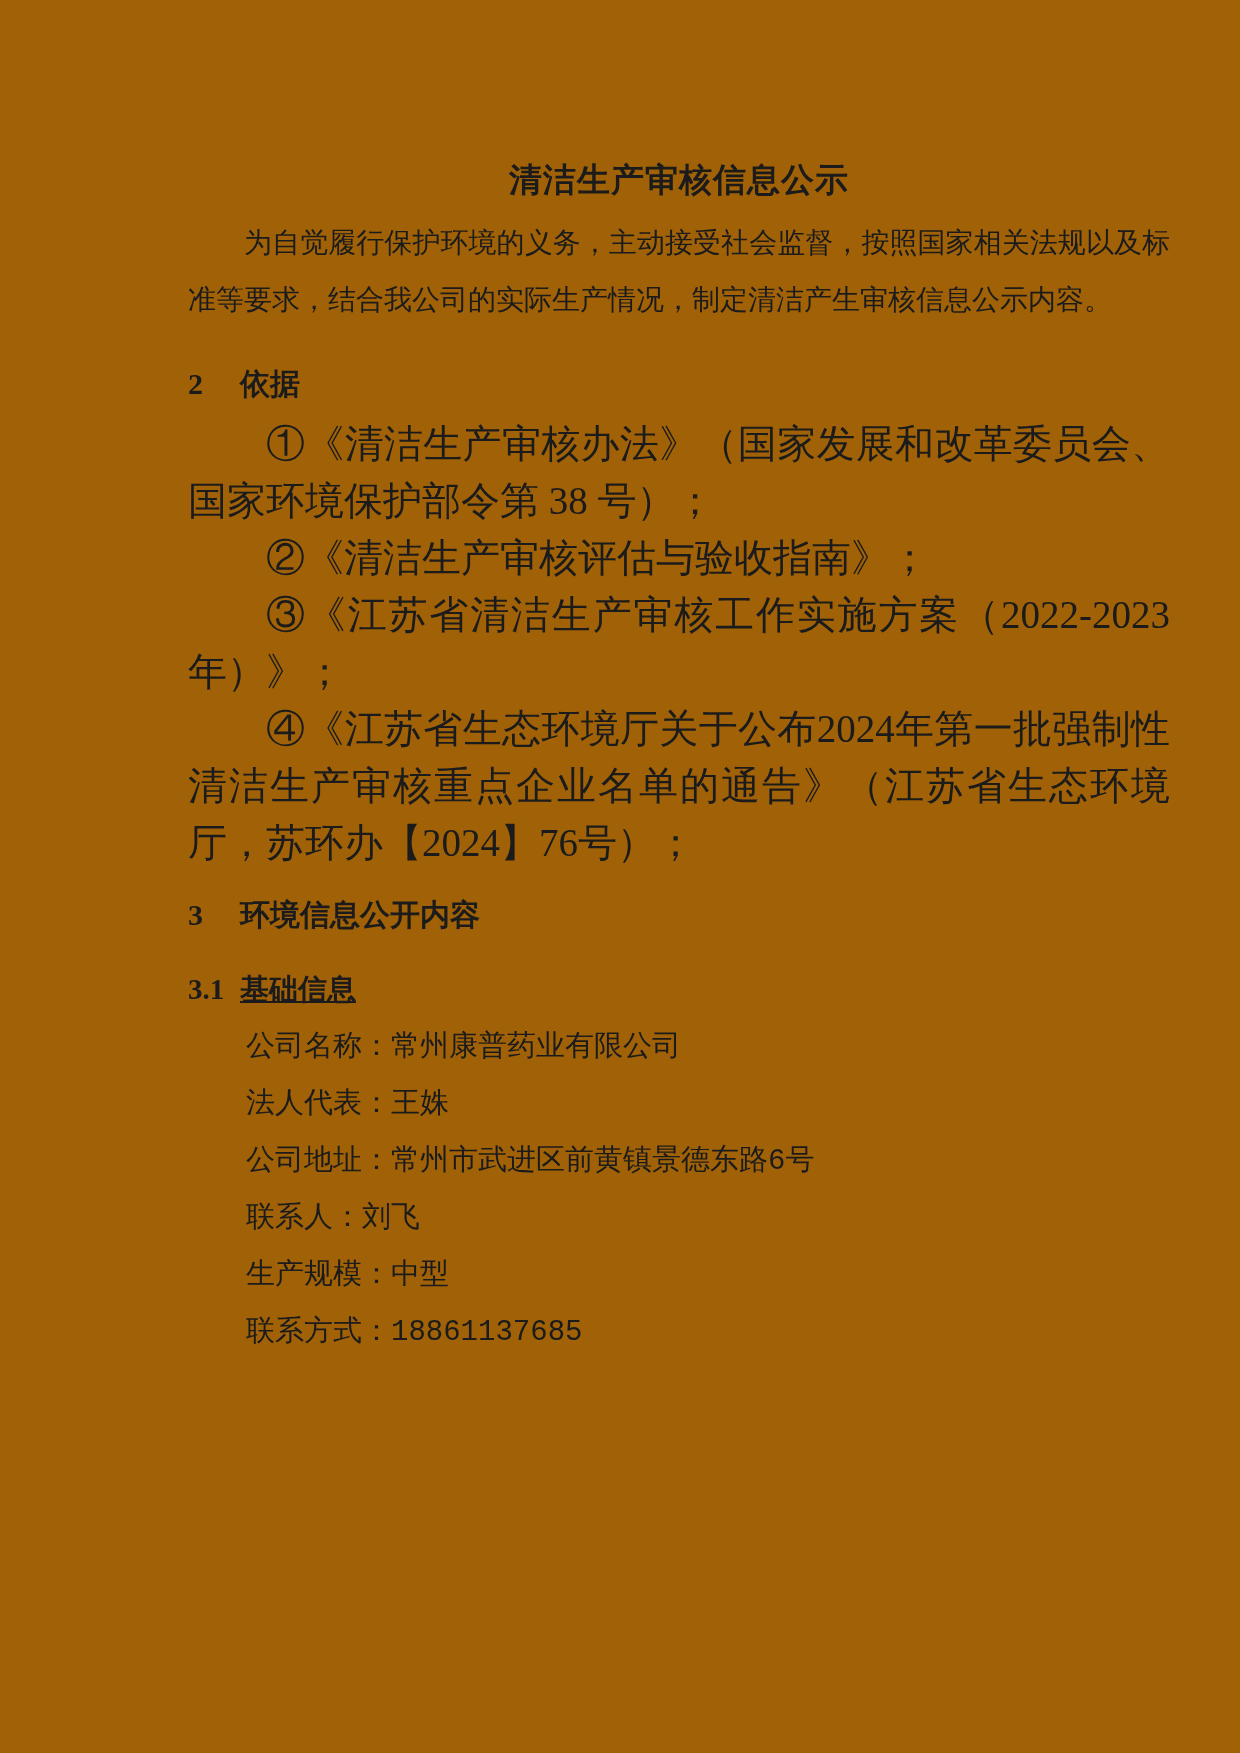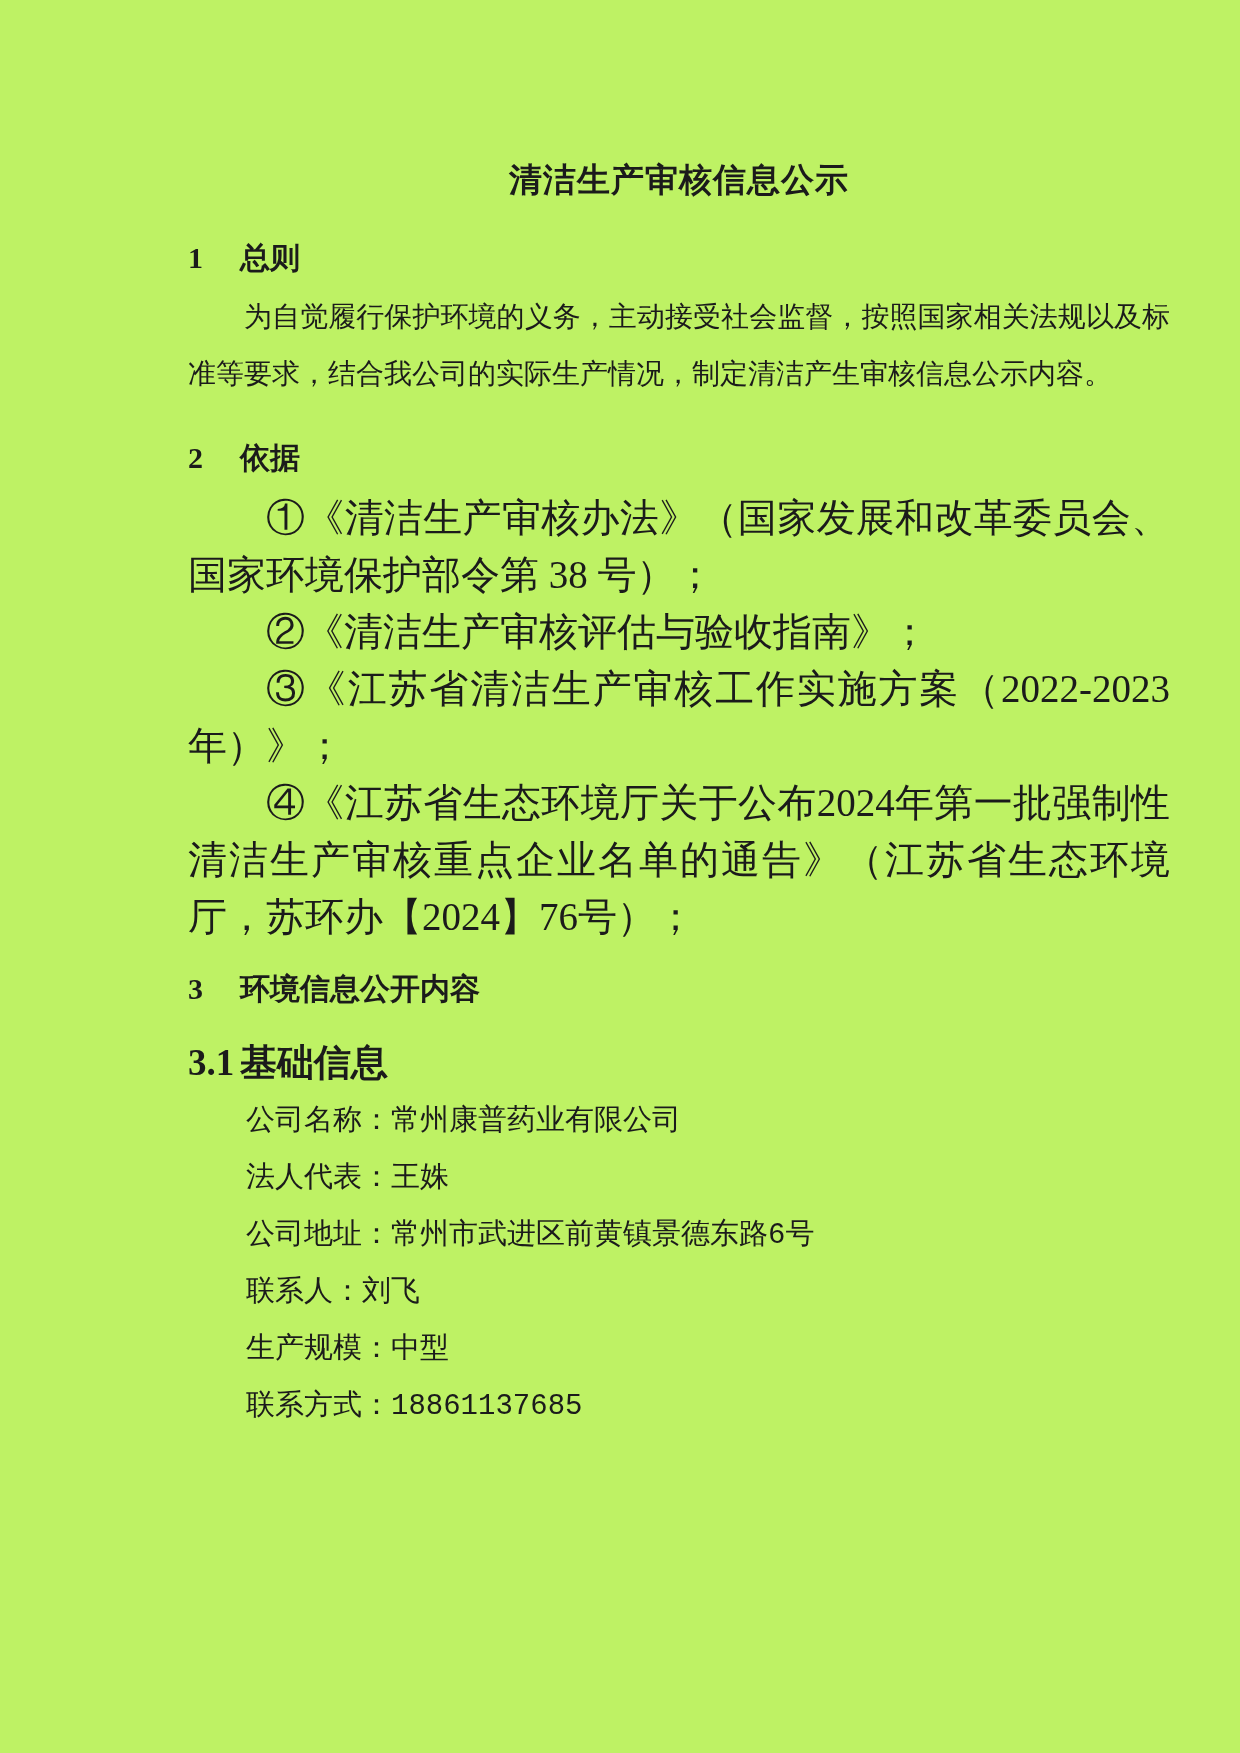--- a/index.html
+++ b/index.html
@@ -1,20 +1,20 @@
 <!DOCTYPE html>
 <html><head>
 <meta charset="utf-8">
 <style>
   html, body { margin: 0; padding: 0; background: #ffffff; }
   .page {
     position: relative;
     width: 1240px;
     height: 1753px;
-    background: #bef264;
+    background: #a16207;
     box-sizing: border-box;
     padding: 158px 70px 0 188px;
     font-family: "Liberation Serif", "DejaVu Serif", serif;
     color: #1b1b1b;
     overflow: hidden;
   }
   .doc-title {
     margin: 0;
     font-size: 33px;
     font-weight: 700;
@@ -27,23 +27,24 @@
     font-size: 30px;
     font-weight: 700;
     line-height: 36px;
   }
   .sec-heading .sec-num {
     display: inline-block;
     min-width: 52px;
   }
   .sub-heading {
     margin: 39px 0 0 0;
-    font-size: 37px;
+    font-size: 29px;
     font-weight: 700;
     line-height: 34px;
+    text-decoration: underline;
   }
   .sub-heading .sec-num {
     display: inline-block;
     min-width: 52px;
   }
   .h-s1 { margin-top: 38px; }
   .h-s2 { margin-top: 38px; }
   .h-s3 { margin-top: 26px; }
   .body-para {
     margin: 12px 0 0 0;
@@ -70,23 +71,20 @@
   }
 </style>
 </head>
 <body>
 
 <div class="page">
 
   <h1 class="doc-title">清洁生产审核信息公示</h1>
 
   <div>
-    <h2 class="sec-heading h-s1">
-      <span class="sec-num">1</span><span>总则</span>
-    </h2>
     <p class="body-para">为自觉履行保护环境的义务，主动接受社会监督，按照国家相关法规以及标准等要求，结合我公司的实际生产情况，制定清洁产生审核信息公示内容。</p>
   </div>
 
   <div>
     <h2 class="sec-heading h-s2">
       <span class="sec-num">2</span><span>依据</span>
     </h2>
     <div class="items">
       <p>①《清洁生产审核办法》（国家发展和改革委员会、国家环境保护部令第 38 号）；</p>
       <p>②《清洁生产审核评估与验收指南》；</p>

